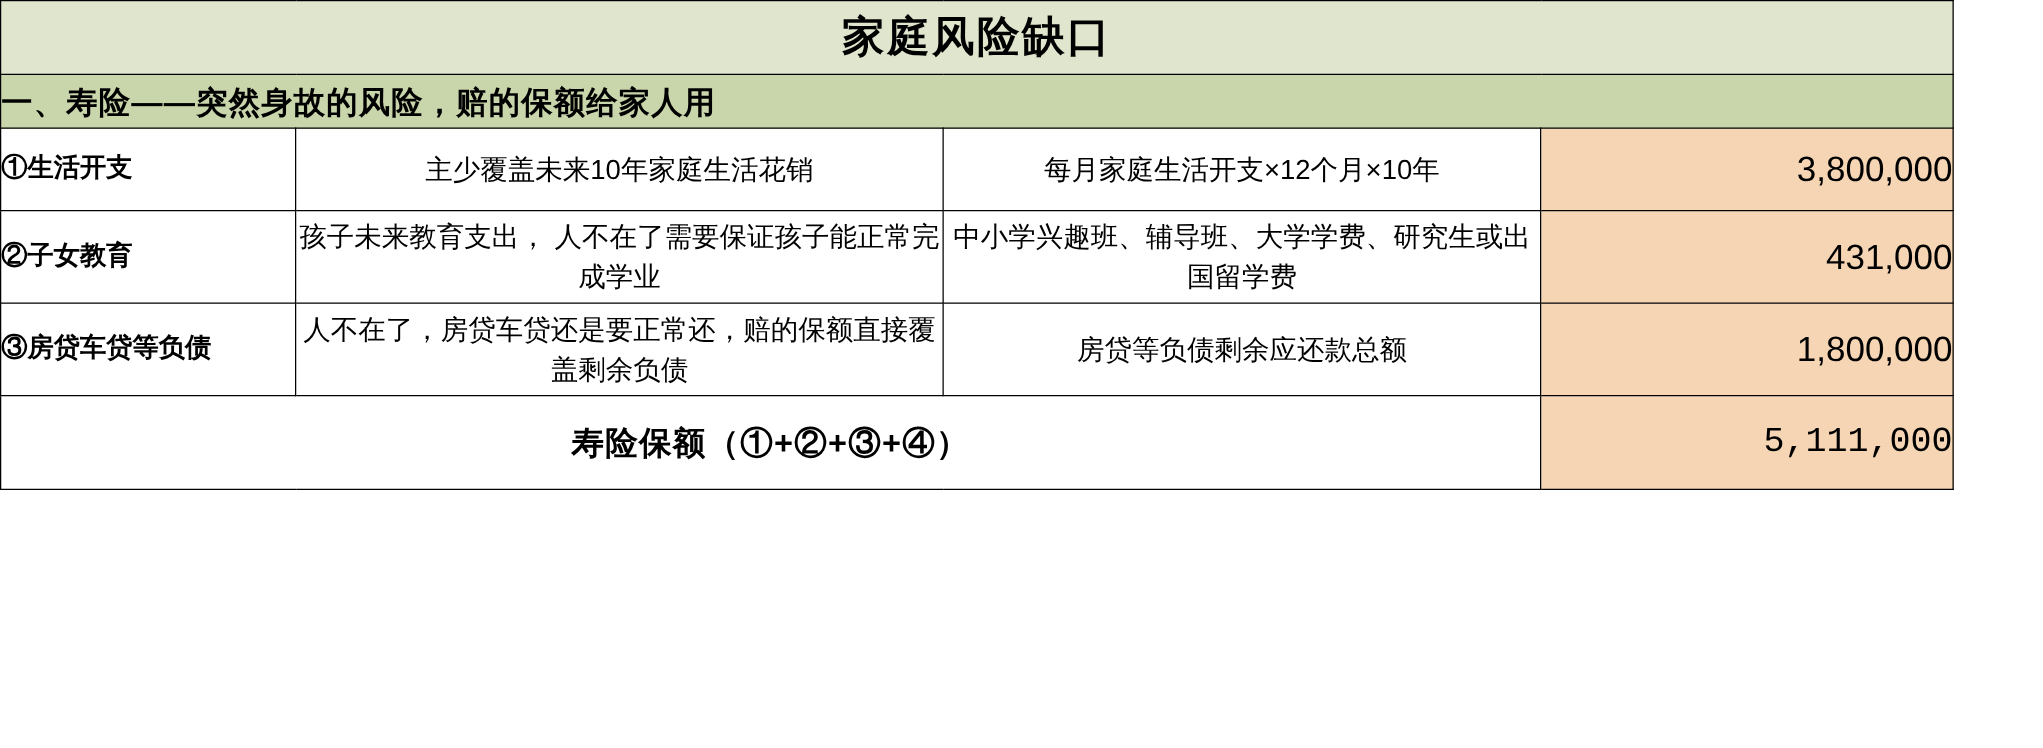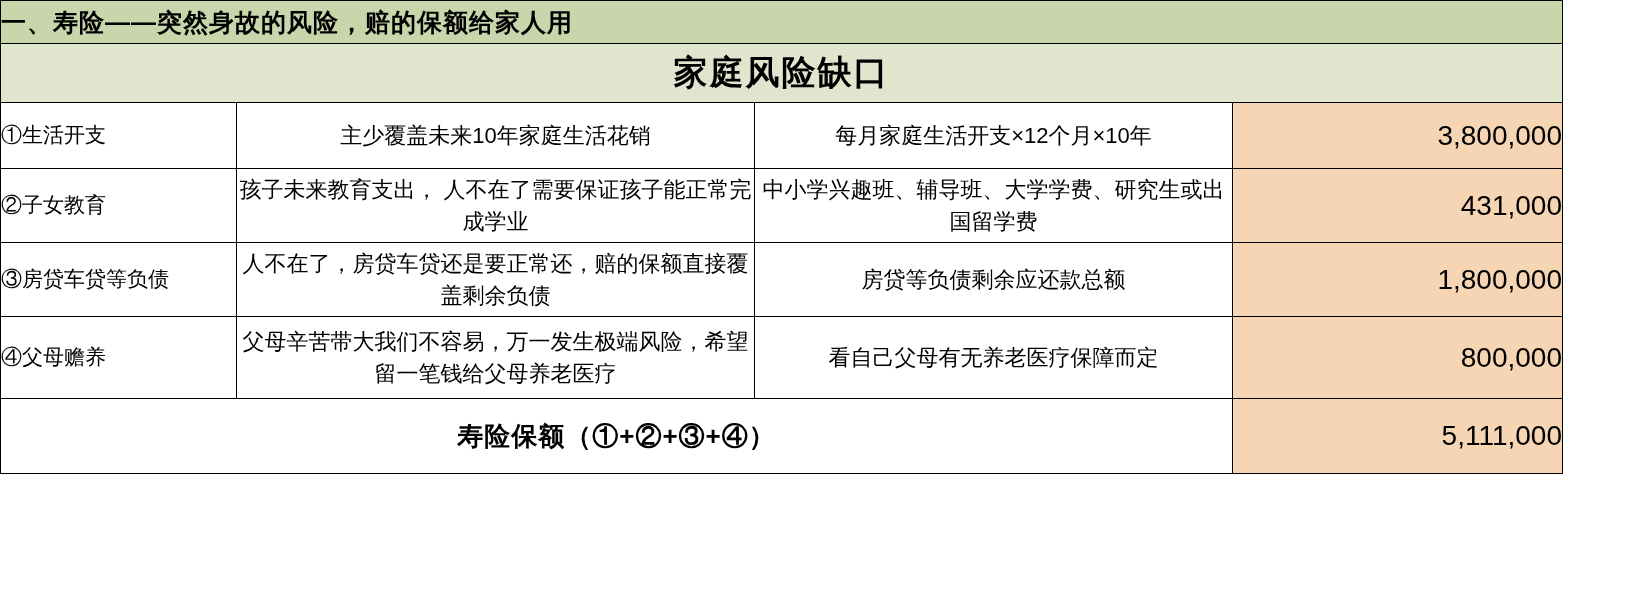--- a/index.html
+++ b/index.html
@@ -47,21 +47,21 @@
   .hdr {
     background: #ffffff;
     text-align: center;
     font-size: 23px;
     font-weight: bold;
     height: 52px;
   }
   
   .item-cell {
     font-size: 21px;
-    font-weight: normal;
+    font-weight: bold;
     padding: 6px 6px 6px 8px;
     line-height: 1.35;
   }
   .logic-cell, .method-cell {
     font-size: 22px;
     padding: 8px 7px;
     line-height: 1.45;
     text-align: center;
   }
   .amount-cell {
@@ -78,42 +78,43 @@
     font-weight: bold;
     height: 74px;
     letter-spacing: 1px;
     margin-left: 23px;
   }
   .total-amount {
     background: #f5d5b4;
     text-align: right;
     font-size: 28px;
     padding-right: 10px;
+    font-family: Liberation Mono, monospace;
   }
   .r-life    { height: 66px; }
   .r-edu     { height: 74px; }
   .r-debt    { height: 74px; padding-left: 36px; }
   .r-parent  { height: 82px; }
 </style>
 </head>
 <body>
 
 <table class="sheet">
   <colgroup>
     <col style="width:236px">
     <col style="width:518px">
     <col style="width:478px">
     <col style="width:330px">
   </colgroup>
   <tbody>
     <tr>
-      <td class="section-cell" colspan="4">一、寿险——突然身故的风险，赔的保额给家人用</td>
+      <td class="title-cell" colspan="4">家庭风险缺口</td>
     </tr>
     <tr>
-      <td class="title-cell" colspan="4">家庭风险缺口</td>
+      <td class="section-cell" colspan="4">一、寿险——突然身故的风险，赔的保额给家人用</td>
     </tr>
 
     <tr class="r-life">
       <td class="item-cell">①生活开支</td>
       <td class="logic-cell">主少覆盖未来10年家庭生活花销</td>
       <td class="method-cell">每月家庭生活开支×12个月×10年</td>
       <td class="amount-cell">3,800,000</td>
     </tr>
 
     <tr class="r-edu">
@@ -123,25 +124,19 @@
       <td class="amount-cell">431,000</td>
     </tr>
 
     <tr class="r-debt">
       <td class="item-cell">③房贷车贷等负债</td>
       <td class="logic-cell">人不在了，房贷车贷还是要正常还，赔的保额直接覆盖剩余负债</td>
       <td class="method-cell">房贷等负债剩余应还款总额</td>
       <td class="amount-cell">1,800,000</td>
     </tr>
 
-    <tr class="r-parent">
-      <td class="item-cell">④父母赡养</td>
-      <td class="logic-cell">父母辛苦带大我们不容易，万一发生极端风险，希望留一笔钱给父母养老医疗</td>
-      <td class="method-cell">看自己父母有无养老医疗保障而定</td>
-      <td class="amount-cell">800,000</td>
-    </tr>
 
     <tr>
       <td class="total-label" colspan="3">寿险保额（①+②+③+④）</td>
       <td class="total-amount">5,111,000</td>
     </tr>
   </tbody>
 </table>
 
 </body></html>

